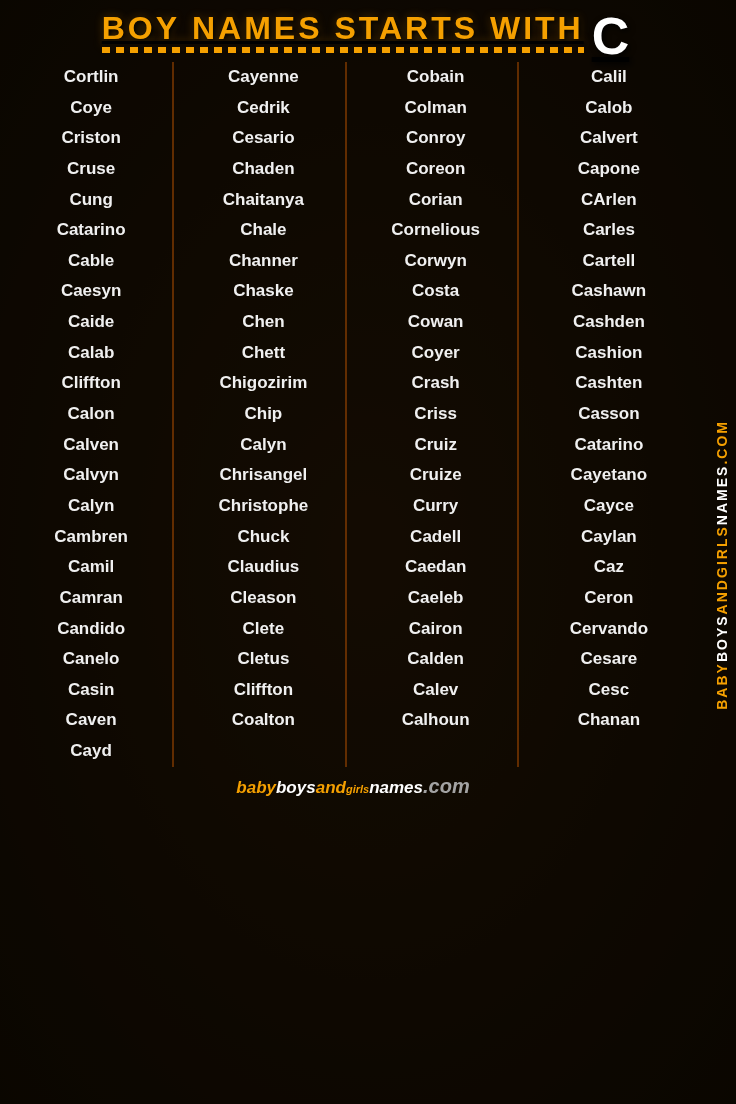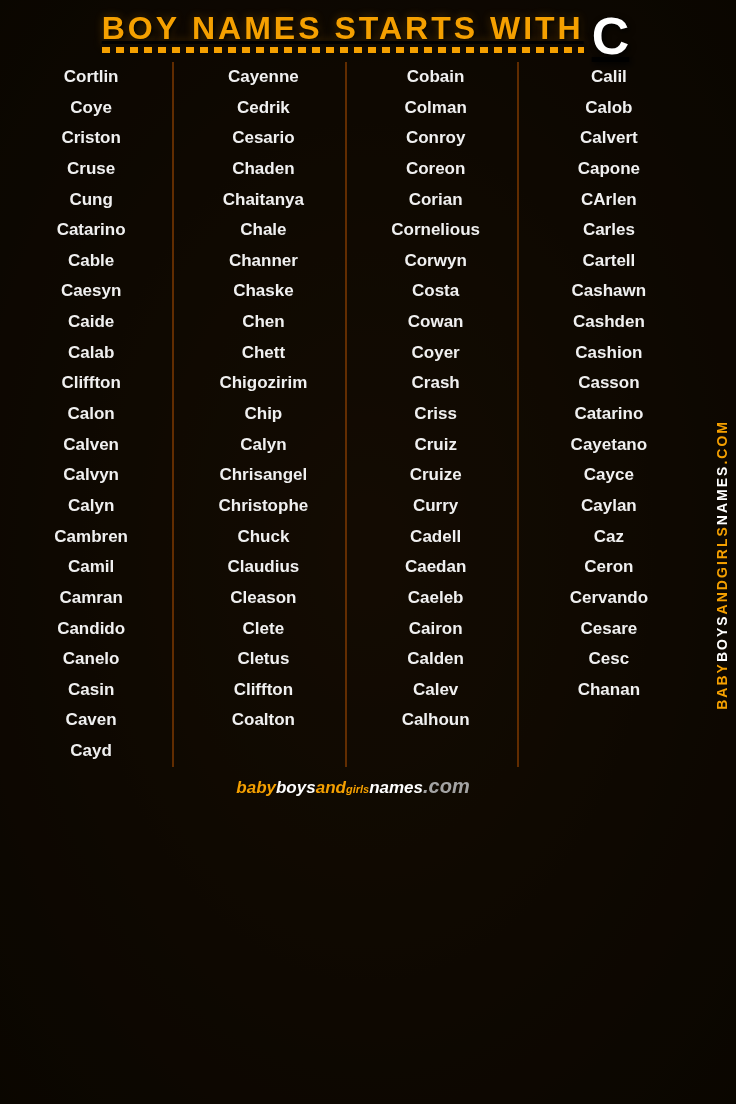--- a/index.html
+++ b/index.html
@@ -263,20 +263,21 @@
         <span class="name-item">Calil</span>
         <span class="name-item">Calob</span>
         <span class="name-item">Calvert</span>
         <span class="name-item">Capone</span>
         <span class="name-item">CArlen</span>
         <span class="name-item">Carles</span>
         <span class="name-item">Cartell</span>
         <span class="name-item">Cashawn</span>
         <span class="name-item">Cashden</span>
         <span class="name-item">Cashion</span>
+        <span class="name-item">Cashten</span>
         <span class="name-item">Casson</span>
         <span class="name-item">Catarino</span>
         <span class="name-item">Cayetano</span>
         <span class="name-item">Cayce</span>
         <span class="name-item">Caylan</span>
         <span class="name-item">Caz</span>
         <span class="name-item">Ceron</span>
         <span class="name-item">Cervando</span>
         <span class="name-item">Cesare</span>
         <span class="name-item">Cesc</span>

